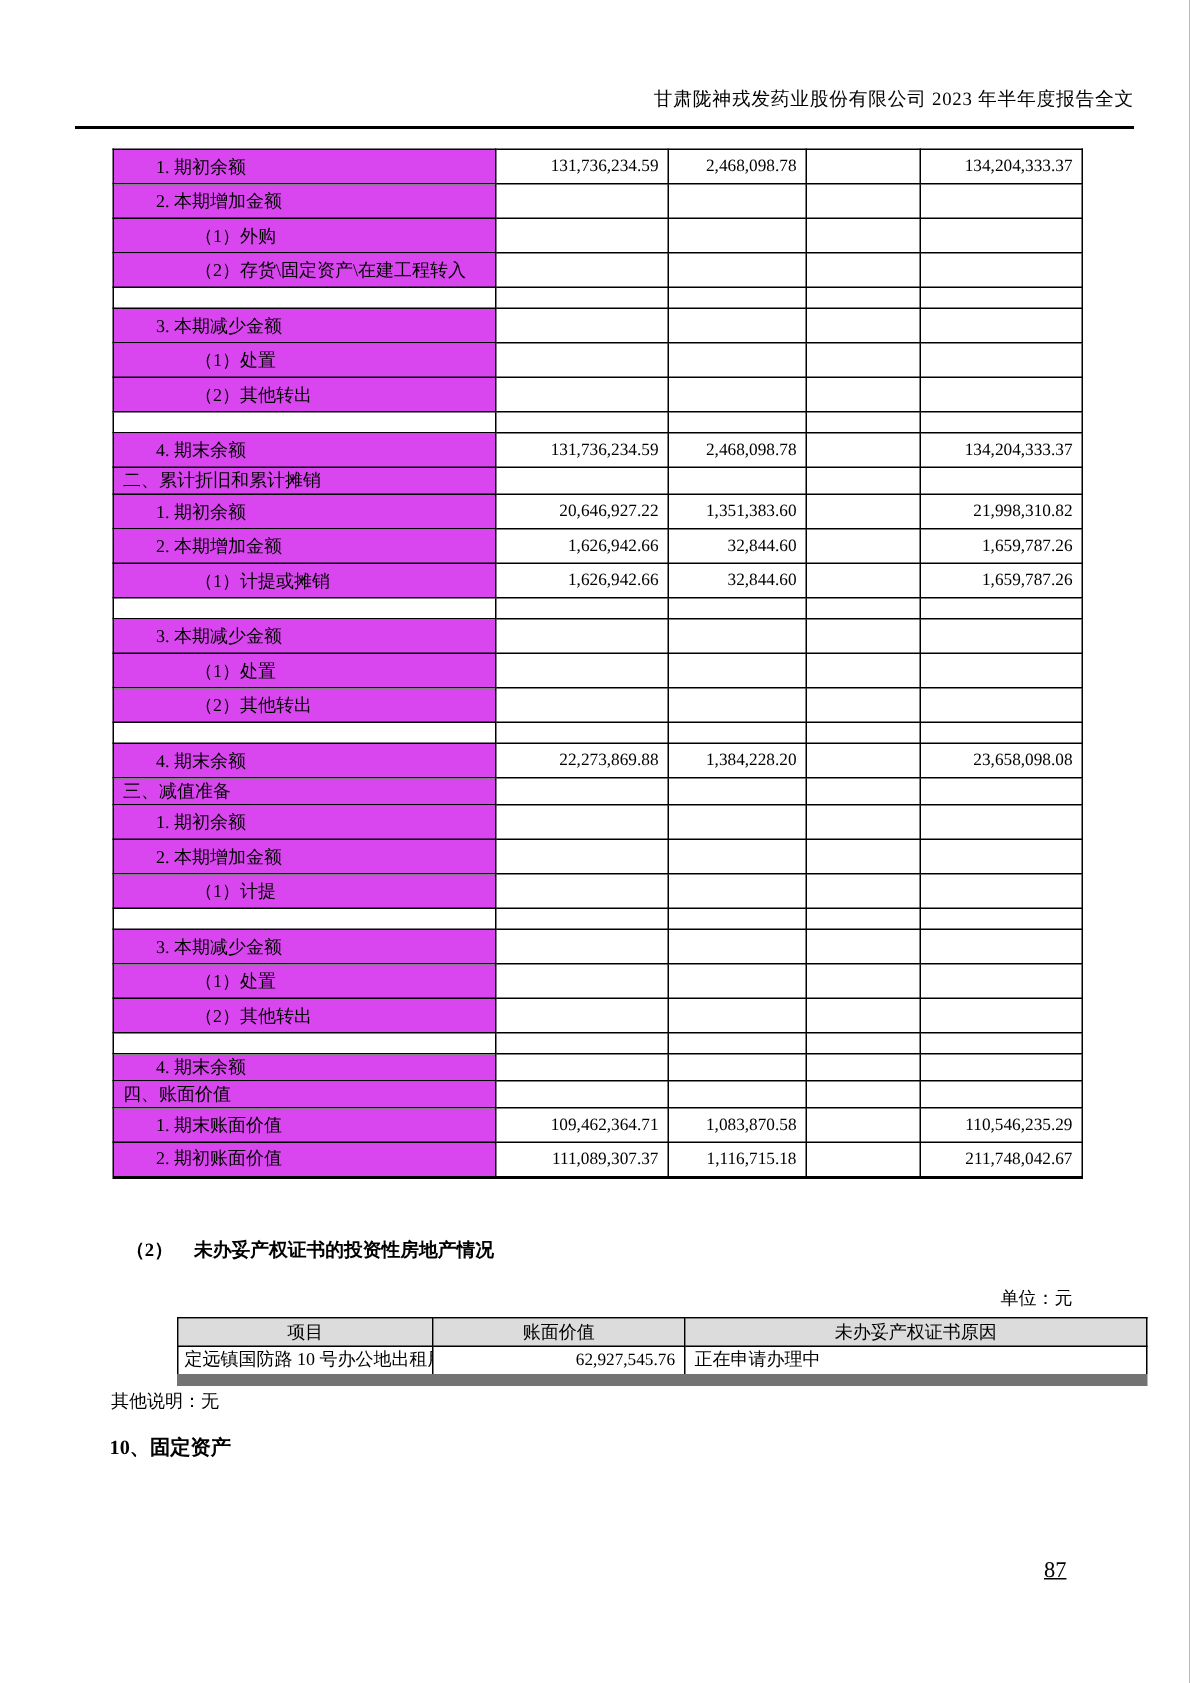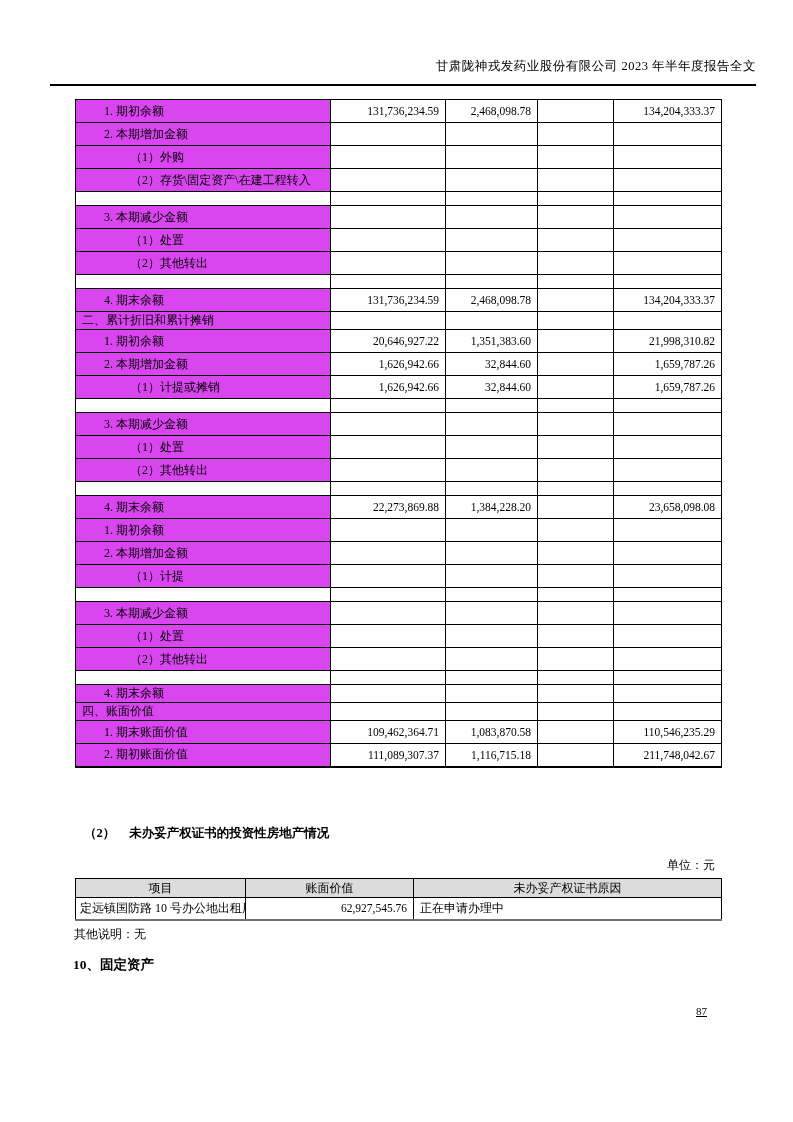--- a/index.html
+++ b/index.html
@@ -41,35 +41,35 @@
     position:absolute; left:84px; top:825px;
     font-weight:bold; font-size:12.5px;
   }
   .sec2-heading .hno { margin-right:14px; }
   .unit-label {
     position:absolute; right:78px; top:857px;
     font-size:12px;
   }
   
   .tbl2-wrap { position:absolute; left:75px; top:878px; width:646px; }
-  .tbl2 { border-bottom:2px solid #737373; }
+  .tbl2 { border-bottom:8px solid #737373;margin-left:43px; }
   .tbl2 th {
     background:#dcdcdc; font-weight:normal; font-size:12px;
     height:19px; text-align:center; vertical-align:middle;
   }
   .tbl2 td { font-size:12px; height:22px; vertical-align:middle; background:#fff; }
   .tbl2 .c-item { text-align:left; padding-left:4px; }
   .tbl2 .c-value { text-align:right; padding-right:6px; font-size:11.5px; }
   .tbl2 .c-reason { text-align:left; padding-left:6px; }
   .note-text { position:absolute; left:74px; top:926px; font-size:12px; }
   .sec10-heading {
     position:absolute; left:73px; top:956px;
     font-weight:bold; font-size:13.5px;
   }
-  .page-number { position:absolute; left:696px; top:1005px; font-size:11px;text-decoration:underline; }
+  .page-number { position:absolute; left:696px; top:1039px; font-size:15px;text-decoration:underline; }
 </style>
 </head>
 <body>
 
 <div class="page">
 
   <div class="report-header">甘肃陇神戎发药业股份有限公司 2023 年半年度报告全文</div>
 
   <div class="tbl1-wrap">
     <table class="tbl1">
@@ -213,20 +213,27 @@
             <td class="value-cell"></td>
             <td class="value-cell"></td>
             <td class="value-cell"></td>
           </tr>
           <tr class="item">
             <td class="label-cell indent-1">4. 期末余额</td>
             <td class="value-cell">22,273,869.88</td>
             <td class="value-cell">1,384,228.20</td>
             <td class="value-cell"></td>
             <td class="value-cell">23,658,098.08</td>
+          </tr>
+          <tr class="section">
+            <td class="label-cell indent-0">三、减值准备</td>
+            <td class="value-cell"></td>
+            <td class="value-cell"></td>
+            <td class="value-cell"></td>
+            <td class="value-cell"></td>
           </tr>
           <tr class="item">
             <td class="label-cell indent-1">1. 期初余额</td>
             <td class="value-cell"></td>
             <td class="value-cell"></td>
             <td class="value-cell"></td>
             <td class="value-cell"></td>
           </tr>
           <tr class="item">
             <td class="label-cell indent-1">2. 本期增加金额</td>

